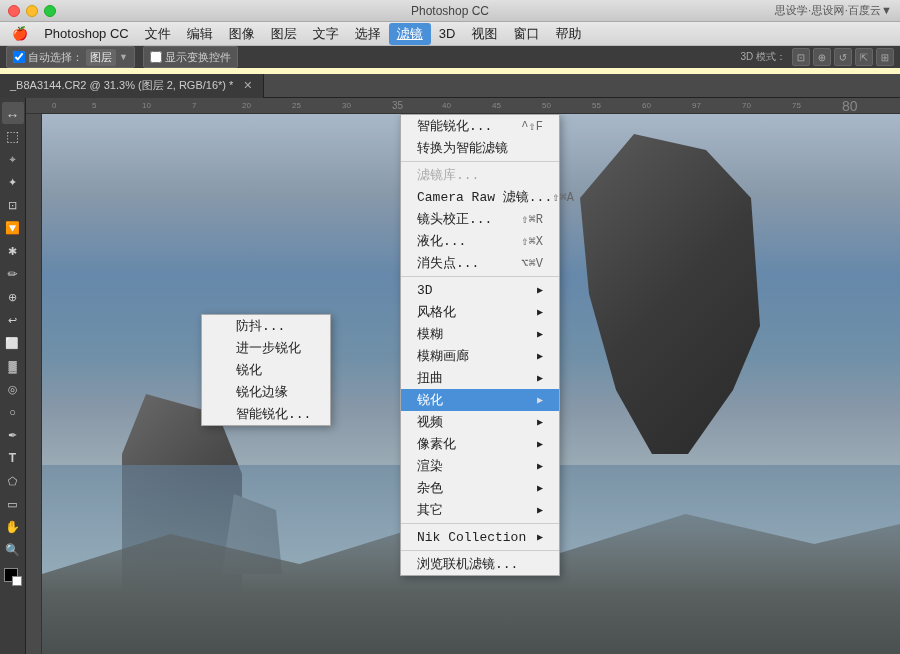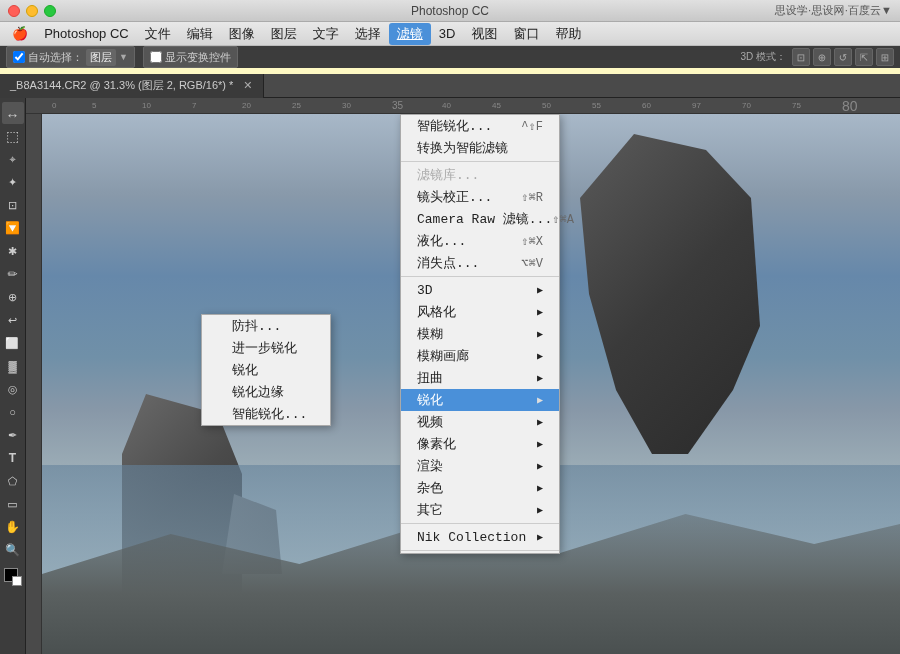--- a/index.html
+++ b/index.html
@@ -228,25 +228,26 @@
       width: 130px;
       background: #f0f0f0;
       border: 1px solid #aaa;
       box-shadow: 2px 2px 8px rgba(0,0,0,0.3);
       z-index: 101;
     }
     .submenu-item {
       height: 22px;
       display: flex;
       align-items: center;
-      padding: 0 30px;
+      padding: 0 18px;
       font-size: 13px;
       color: #222;
       cursor: pointer;
       white-space: nowrap;
+      margin-left: 16px;
     }
   </style>
 </head>
 <body>
 
 <div class="title-bar">
   <div class="traffic-lights">
     <div class="traffic-light tl-close"></div>
     <div class="traffic-light tl-min"></div>
     <div class="traffic-light tl-max"></div>
@@ -377,26 +378,26 @@
         <div class="dropdown-item">
           <span>转换为智能滤镜</span>
         </div>
 
         <div style="height:1px;background:#ccc;margin:2px 0;"></div>
 
         <div class="dropdown-item disabled">
           <span>滤镜库...</span>
         </div>
         <div class="dropdown-item">
+          <span>Camera Raw 滤镜...</span>
+          <span class="shortcut">⇧⌘A</span>
+        </div>
+        <div class="dropdown-item">
           <span>镜头校正...</span>
           <span class="shortcut">⇧⌘R</span>
-        </div>
-        <div class="dropdown-item">
-          <span>Camera Raw 滤镜...</span>
-          <span class="shortcut">⇧⌘A</span>
         </div>
         <div class="dropdown-item">
           <span>液化...</span>
           <span class="shortcut">⇧⌘X</span>
         </div>
         <div class="dropdown-item">
           <span>消失点...</span>
           <span class="shortcut">⌥⌘V</span>
         </div>
 
@@ -449,20 +450,23 @@
 
         <div style="height:1px;background:#ccc;margin:2px 0;"></div>
 
         <div class="dropdown-item">
           <span>Nik Collection</span>
           <span class="arrow">▶</span>
         </div>
 
         <div style="height:1px;background:#ccc;margin:2px 0;"></div>
 
+        <div class="dropdown-item">
+          <span>浏览联机滤镜...</span>
+        </div>
       </div>
 
       <div class="submenu">
         <div class="submenu-item">防抖...</div>
         <div class="submenu-item">进一步锐化</div>
         <div class="submenu-item">锐化</div>
         <div class="submenu-item">锐化边缘</div>
         <div class="submenu-item">智能锐化...</div>
       </div>
 

